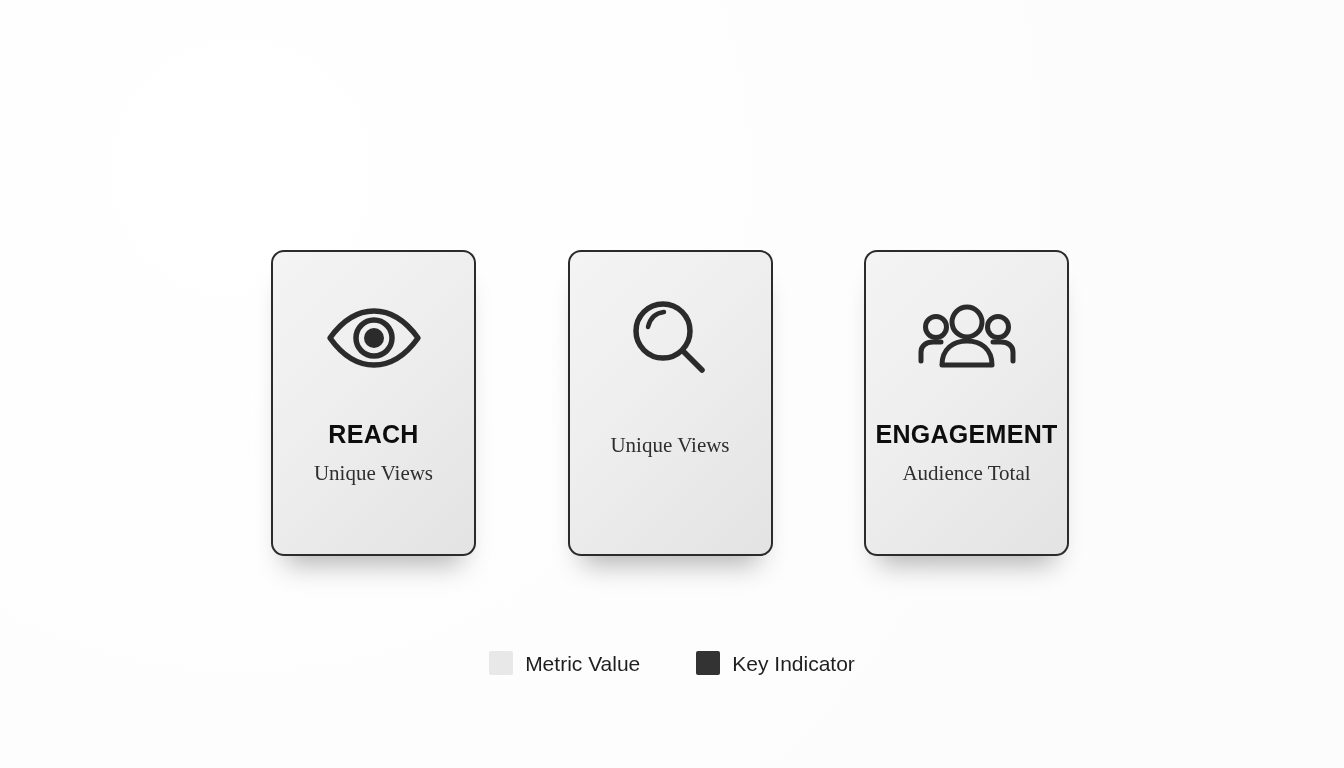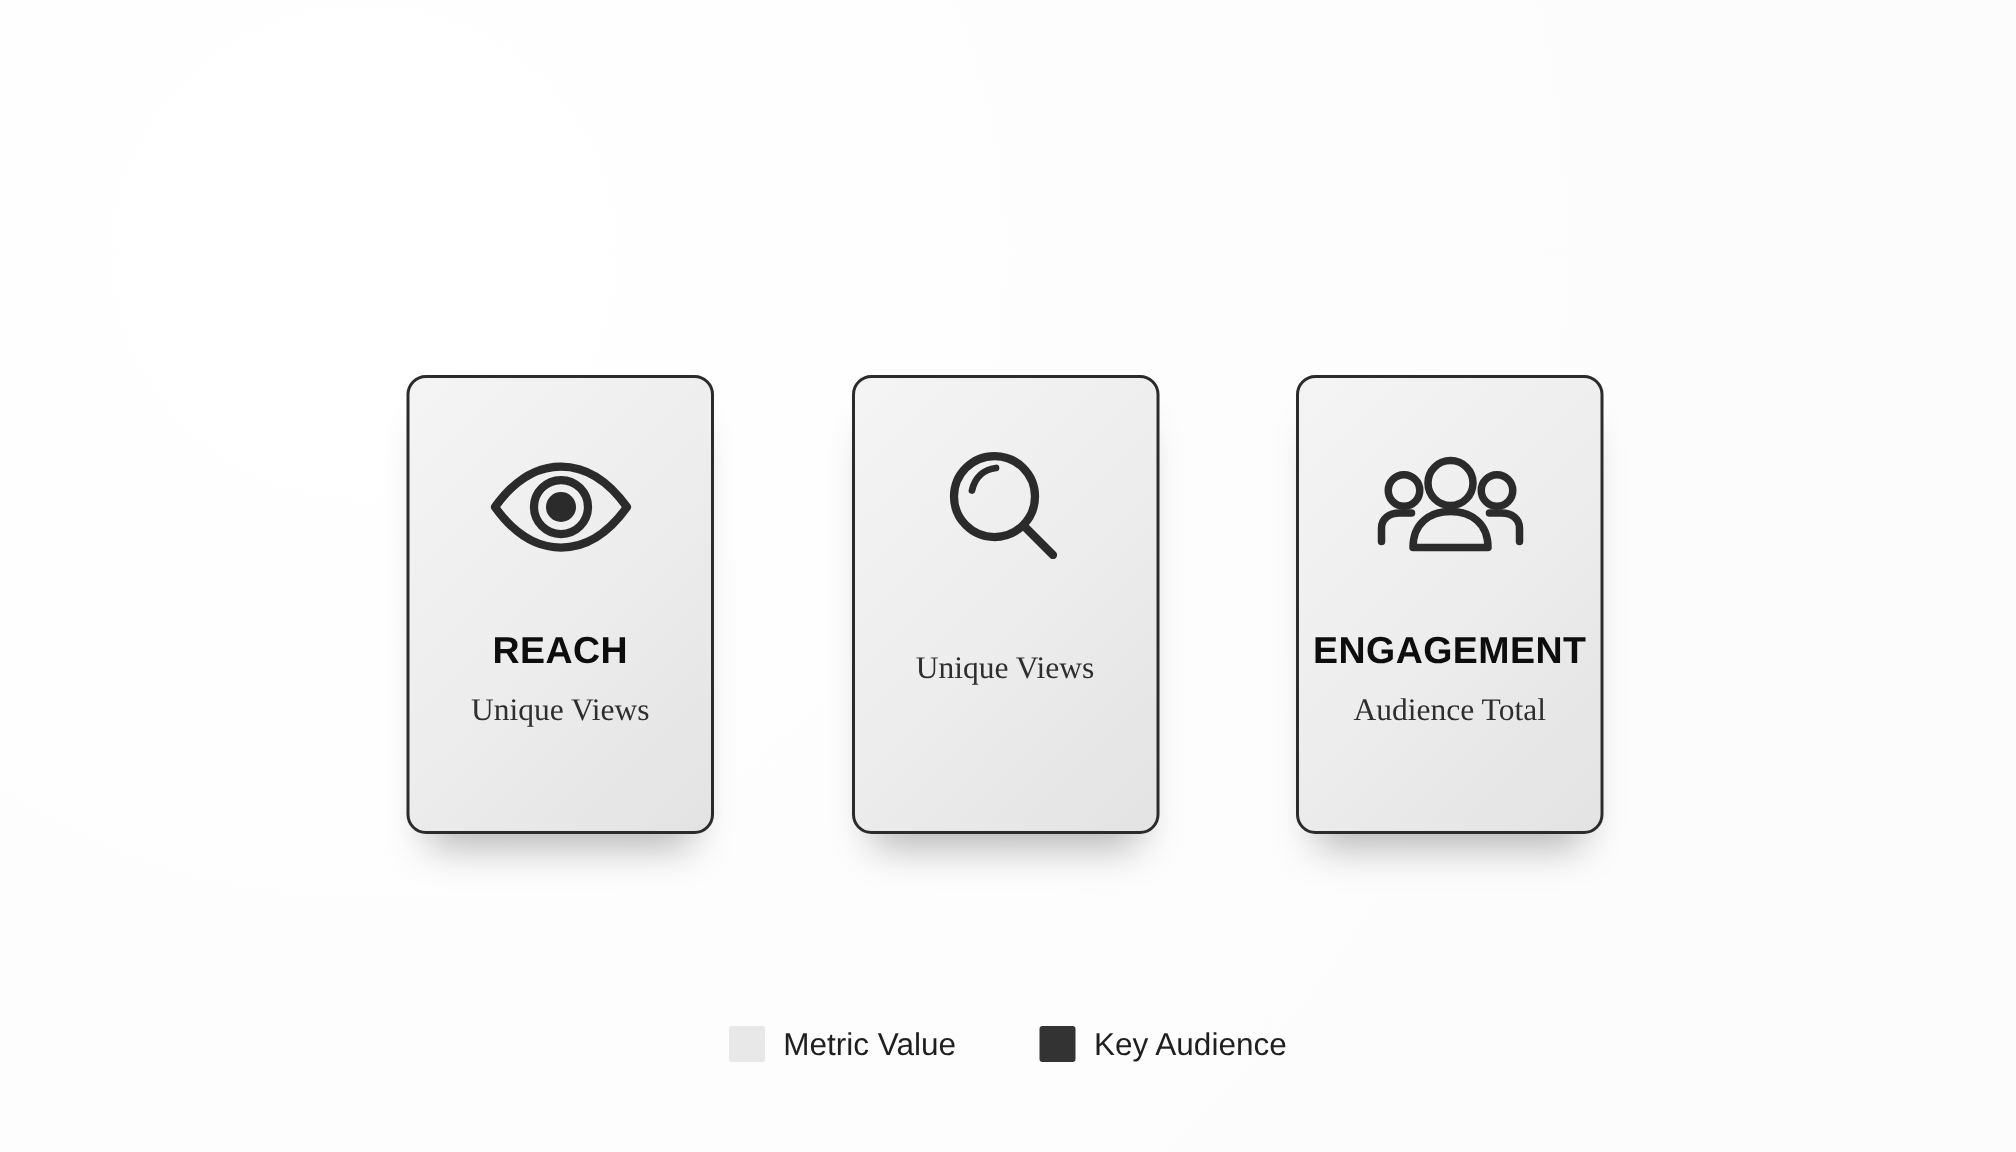--- a/index.html
+++ b/index.html
@@ -110,21 +110,21 @@
     color: #2e2e2e;
     line-height: 1.1;
     margin: 13px 0 0 0;
     white-space: nowrap;
   }
 
   
   .legend {
     position: absolute;
     left: 0;
-    top: 684px;
+    top: 651px;
     width: 100%;
     display: flex;
     justify-content: center;
     align-items: center;
     gap: 56px;
   }
   .legend-item {
     display: flex;
     align-items: center;
     gap: 12px;
@@ -199,17 +199,17 @@
 
   </div>
 
   <div class="legend">
     <div class="legend-item">
       <span class="legend-swatch" style="background: rgb(232, 232, 232);"></span>
       <span class="legend-label">Metric Value</span>
     </div>
     <div class="legend-item">
       <span class="legend-swatch" style="background: rgb(51, 51, 51);"></span>
-      <span class="legend-label">Key Audience</span>
+      <span class="legend-label">Key Indicator</span>
     </div>
   </div>
 
 </div>
 
 </body></html>

